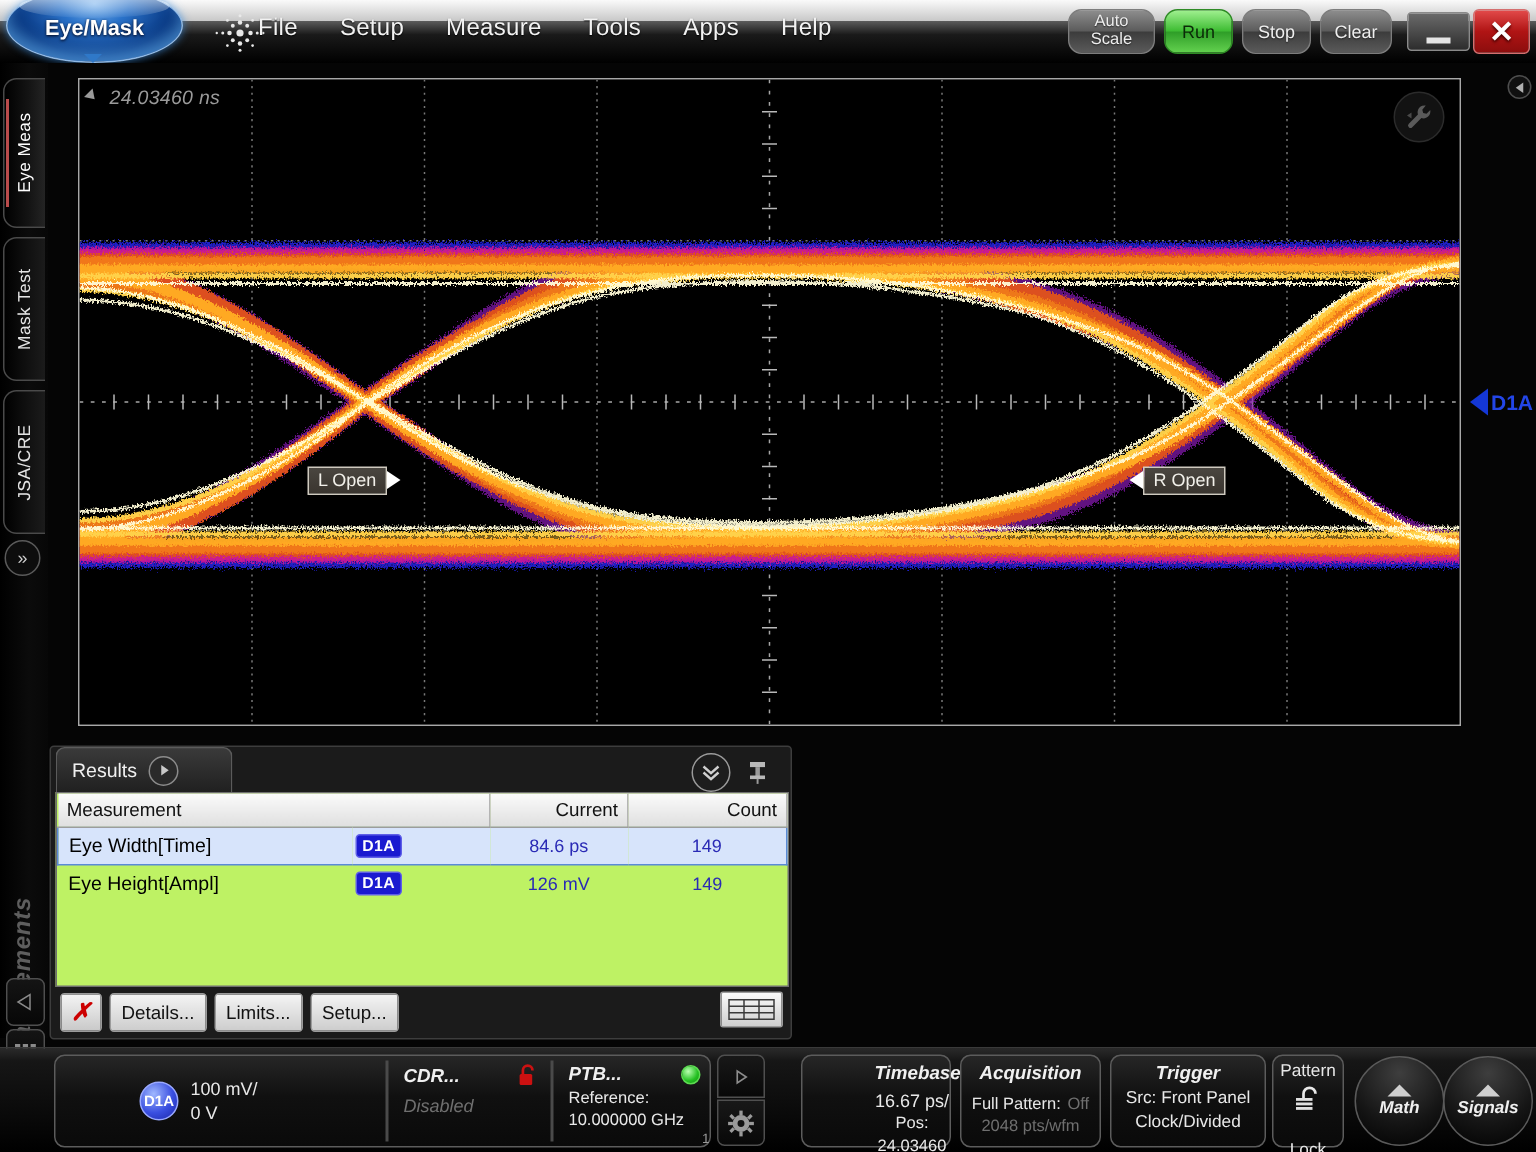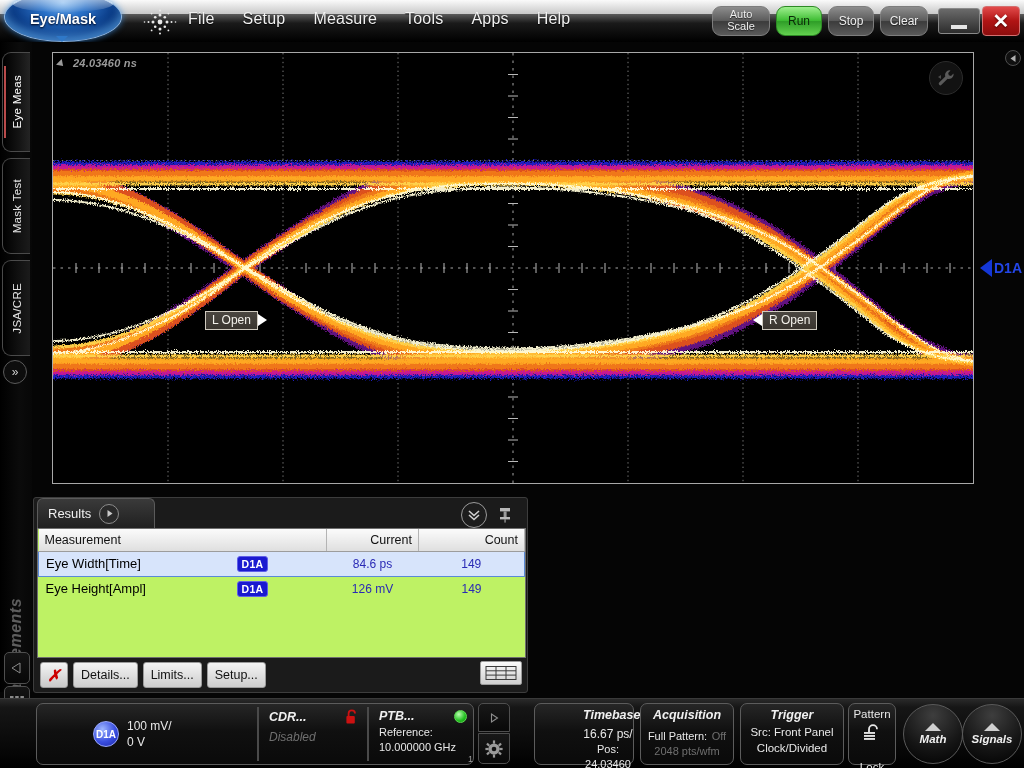--- a/index.html
+++ b/index.html
@@ -41,21 +41,21 @@
     color: #fff; font-size: 14.5px; font-weight: bold;
     text-shadow: 0 1px 2px #001; margin-top: 3px;
   }
   .logo-caret {
     position: absolute; left: 56px; top: 36px; width: 0; height: 0;
     border-left: 6px solid transparent; border-right: 6px solid transparent;
     border-top: 6px solid #2f78c8;
   }
   .sparkle { position: absolute; left: 140px; top: 6px; width: 40px; height: 32px; }
   .menu-items {
-    position: absolute; left: 188px; top: 10px;
+    position: absolute; left: 172px; top: 10px;
     display: flex; gap: 28px; align-items: center;
   }
   .menu-item {
     color: #f2f2f2; font-size: 16px; letter-spacing: 0.2px;
     text-shadow: 0 1px 1px #000; cursor: default; white-space: nowrap;
   }
   .topbtns { position: absolute; right: 96px; top: 6px; display: flex; gap: 6px; align-items: center; }
   .tbtn {
     height: 30px; border-radius: 9px; color: #eee; font-size: 12px;
     display: flex; flex-direction: column; align-items: center; justify-content: center;
@@ -131,21 +131,21 @@
   }
 
   
   .plot-wrap {
     position: absolute; left: 52px; top: 52px; width: 922px; height: 432px;
     border: 1px solid #a8a8a8; background: #000; overflow: hidden;
   }
   .plot-svg { position: absolute; left: 0; top: 0; }
   .plot-time {
     position: absolute; left: 20px; top: 4px;
-    color: #9a9a9a; font-size: 11px; font-style: italic; letter-spacing: 0.2px; font-weight: bold;
+    color: #9a9a9a; font-size: 13px; font-style: italic; letter-spacing: 0.2px;
   }
   .plot-time-tri {
     position: absolute; left: 5px; top: 7px; width: 0; height: 0;
     border-left: 6px solid #9a9a9a; border-top: 4px solid transparent; border-bottom: 4px solid transparent;
     transform: rotate(45deg);
   }
   .wrench-btn {
     position: absolute; right: 10px; top: 8px; width: 34px; height: 34px;
     border-radius: 50%; background: #121212; border: 1px solid #2b2b2b;
     display: flex; align-items: center; justify-content: center;

